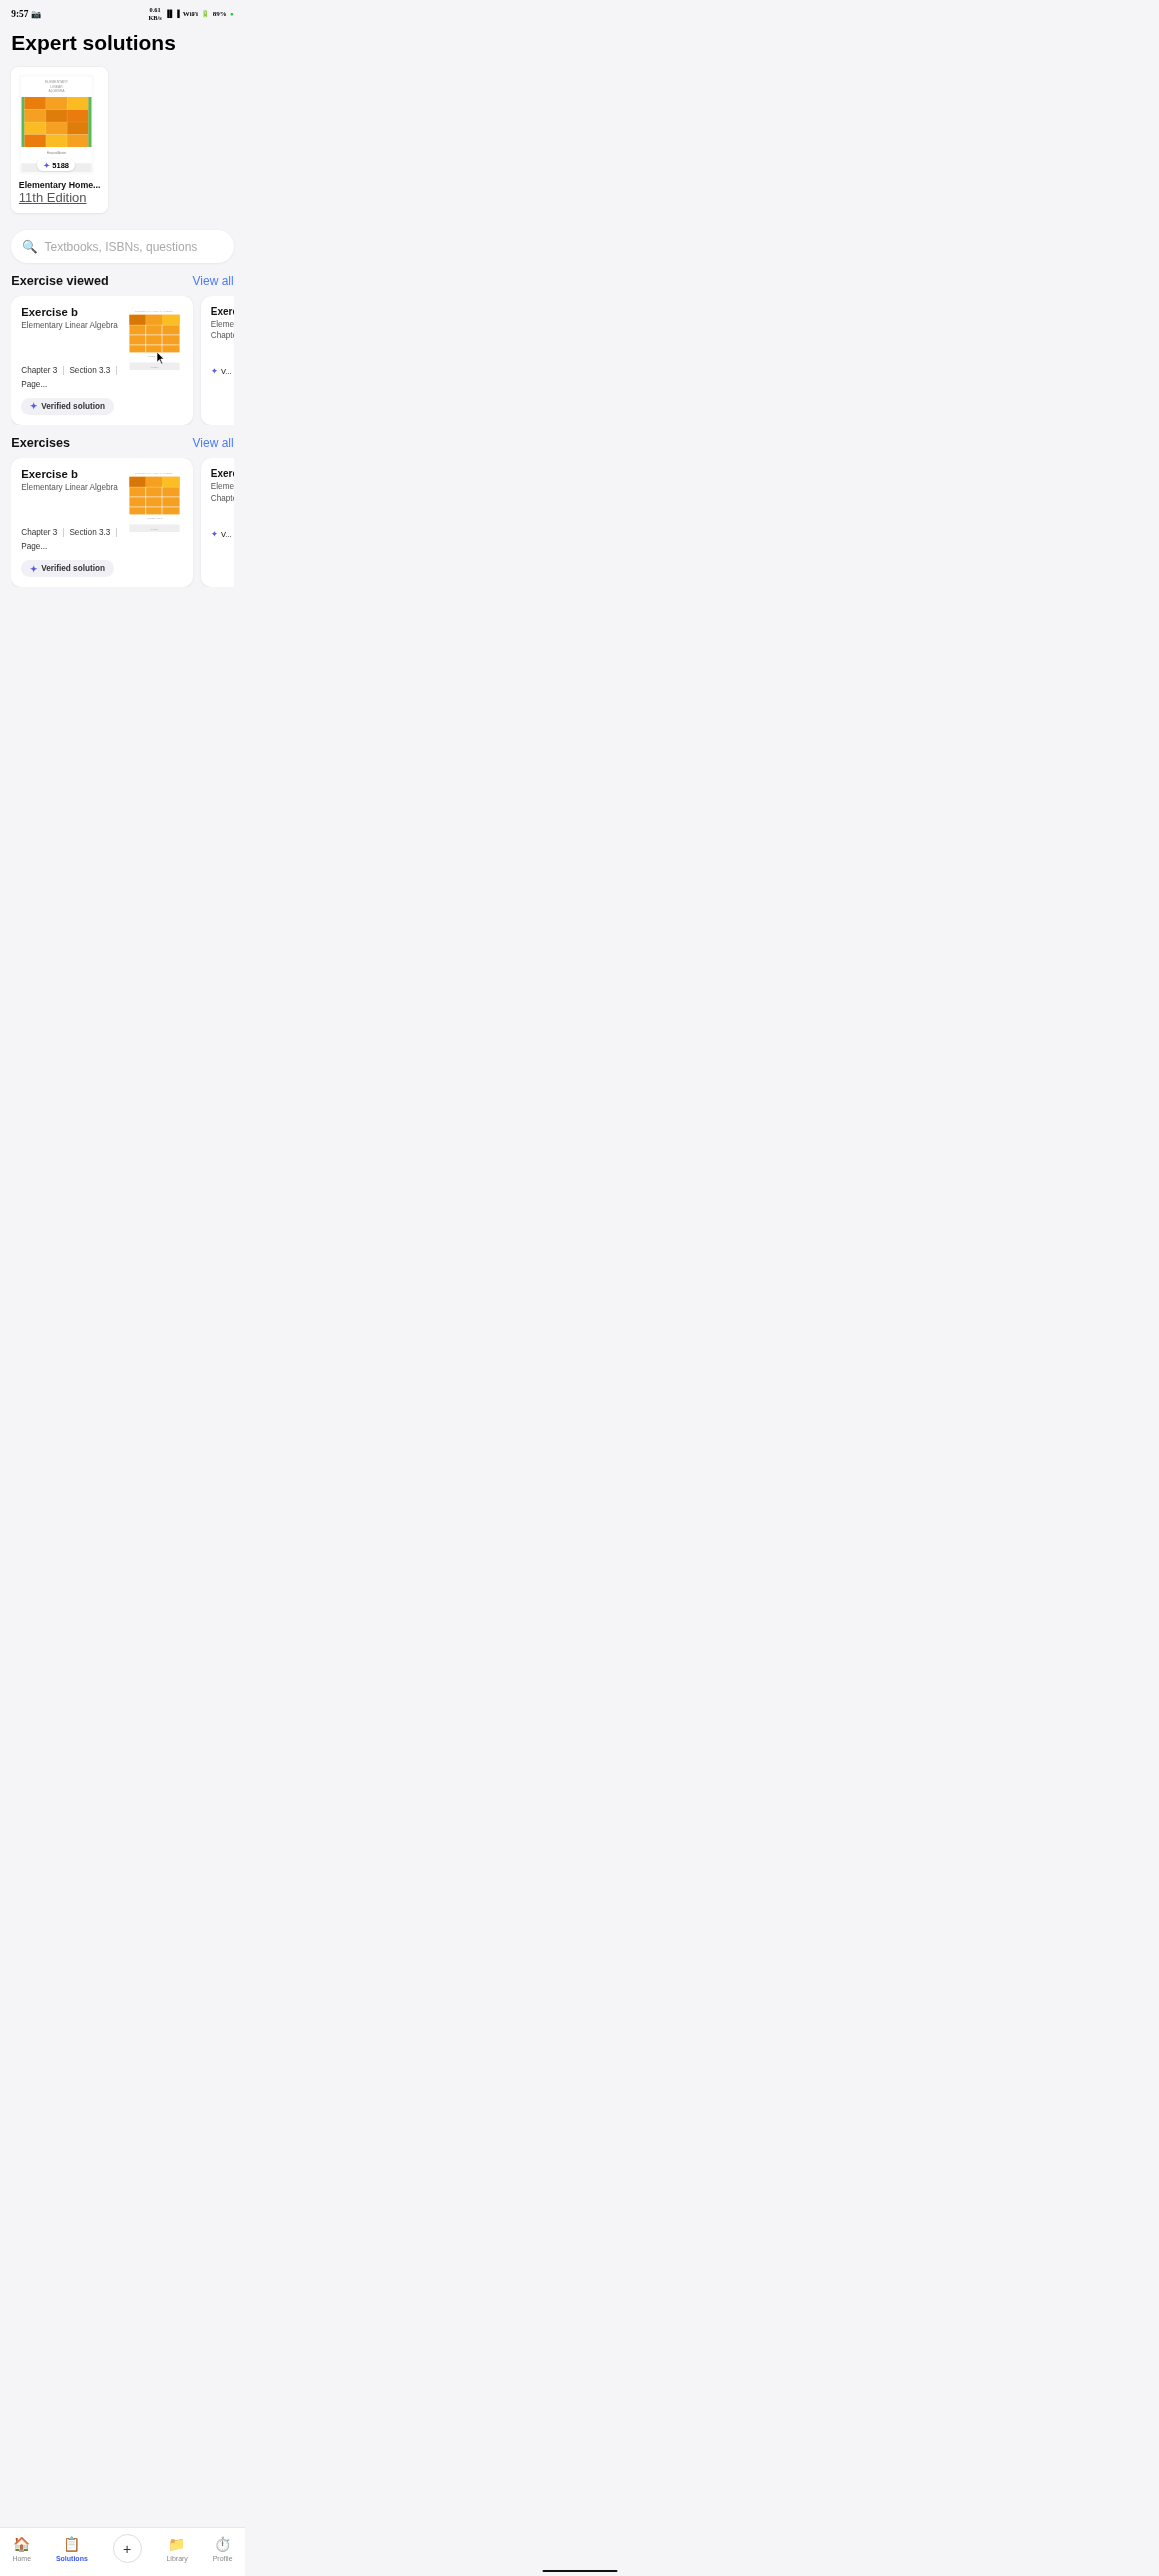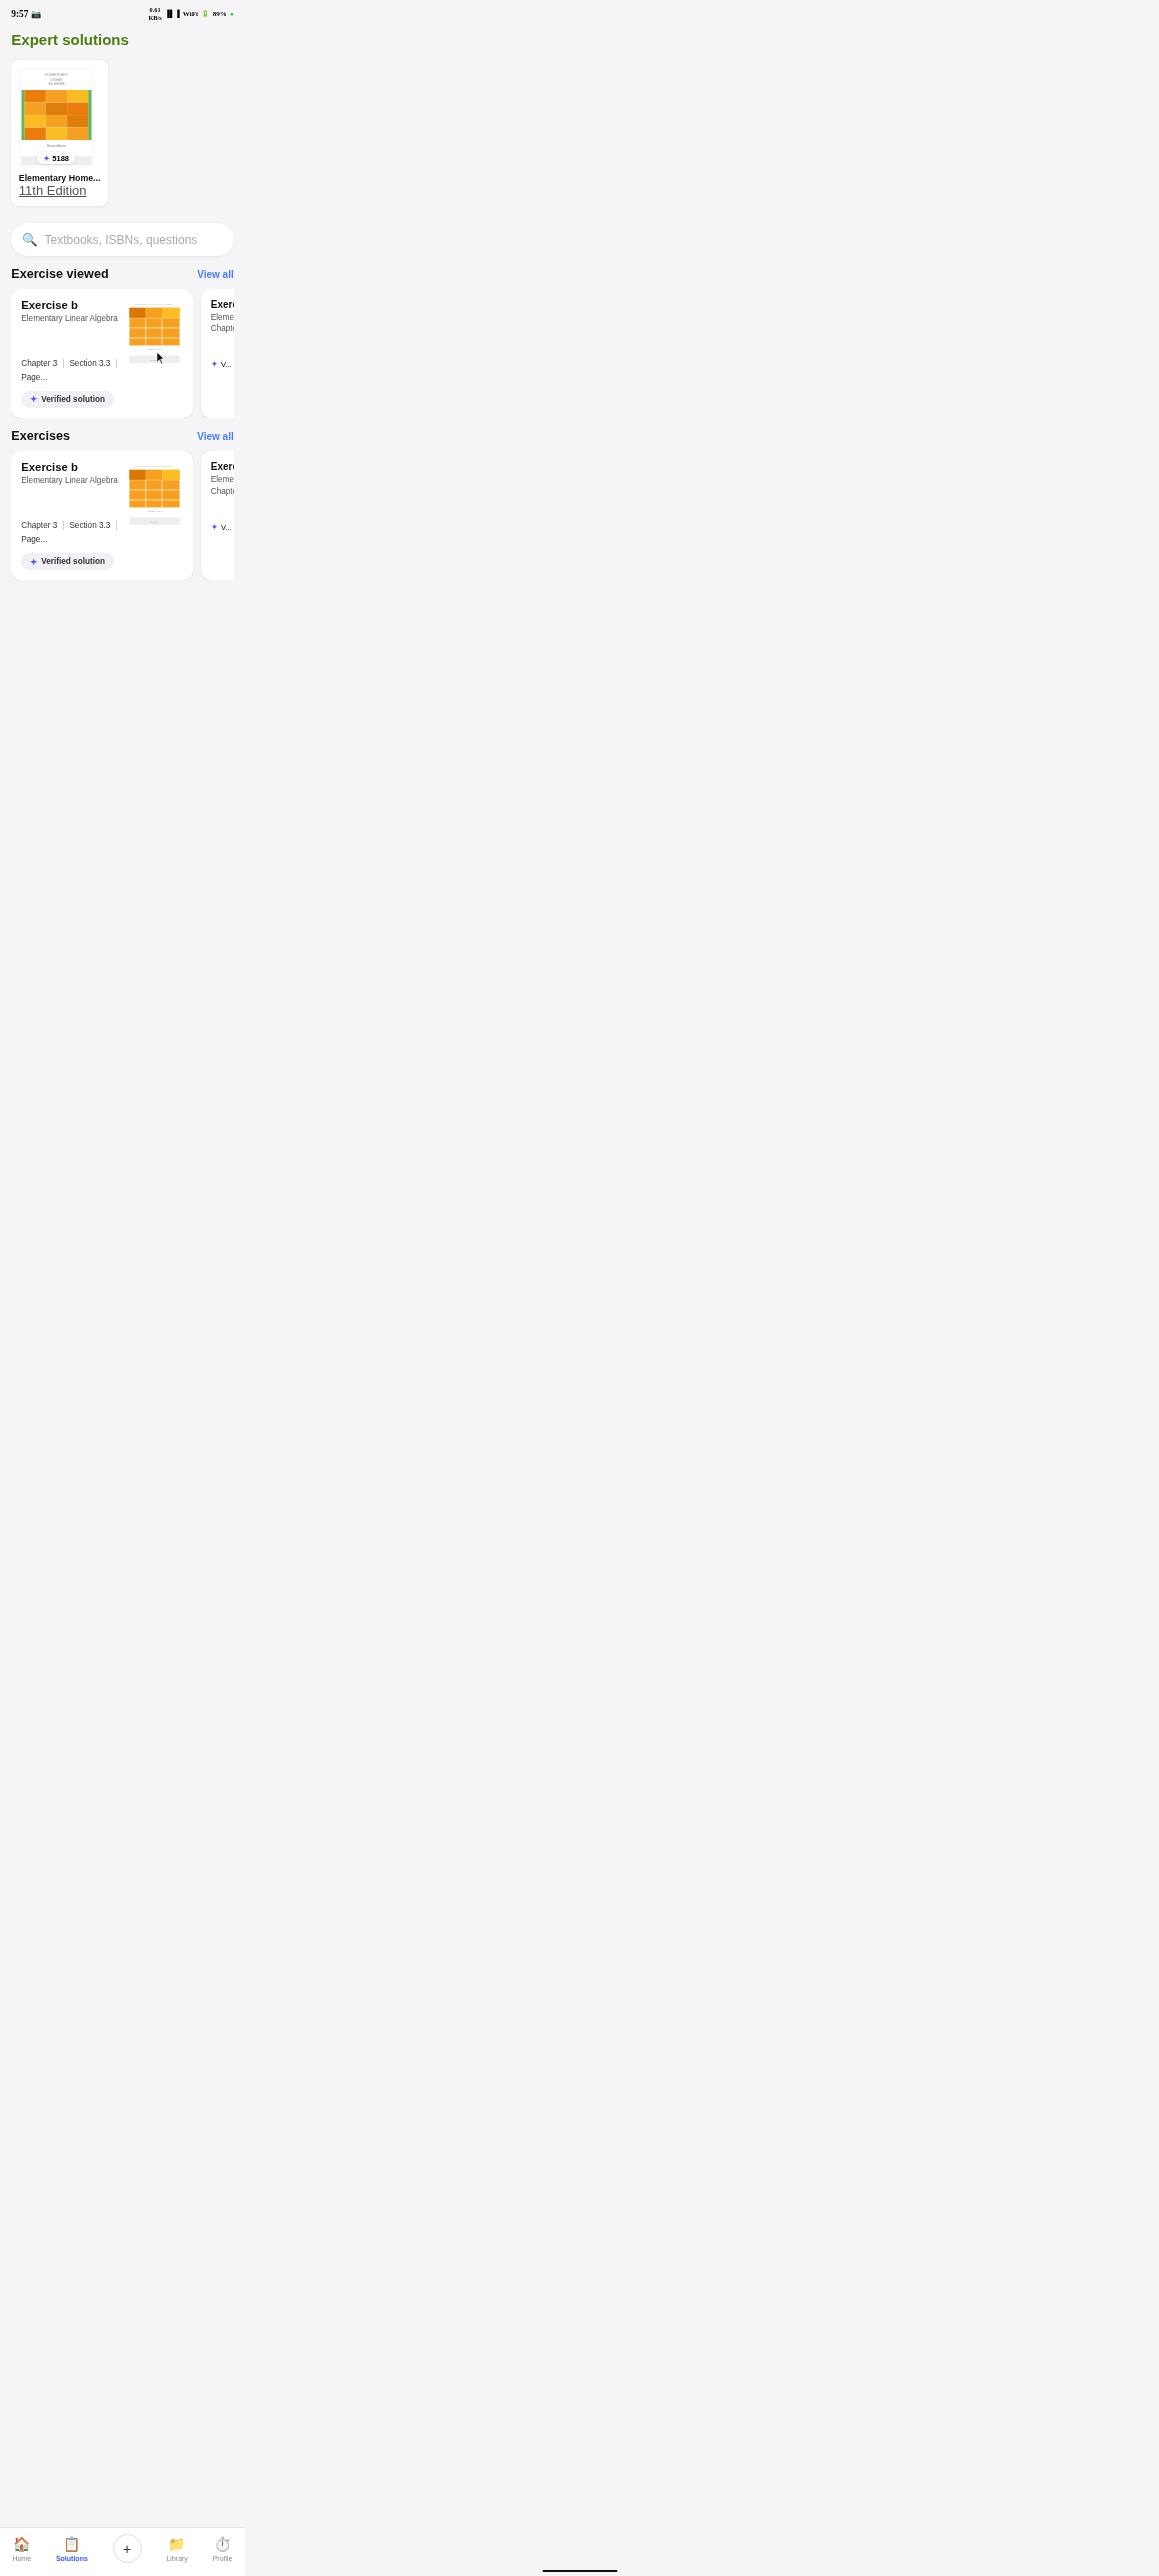--- a/index.html
+++ b/index.html
@@ -30,23 +30,23 @@
     .status-right .speed { font-size: 6.3px; text-align: center; line-height: 1.2; }
 
     
     .scroll-area {
       padding: 7.5px 11.3px 57px 11.3px;
       overflow-y: auto;
     }
 
     
     .page-title {
-      font-size: 15px;
+      font-size: 21px;
       font-weight: 800;
-      color: #4d7c0f;
+      color: #000000;
       margin-bottom: 11.3px;
     }
 
     
     .book-card {
       background: white;
       border-radius: 7.5px;
       padding: 7.5px;
       display: inline-block;
       margin-bottom: 6.3px;
@@ -111,23 +111,23 @@
       align-items: center;
       margin-bottom: 7.5px;
       margin-top: 11.3px;
     }
     .section-title {
       font-size: 12.6px;
       font-weight: 700;
       color: #111;
     }
     .view-all-link {
-      font-size: 10px;
+      font-size: 12px;
       color: #4A7BFF;
-      font-weight: 700;
+      font-weight: 400;
       text-align: center;
     }
 
     
     .cards-row {
       display: flex;
       gap: 7.5px;
       overflow: hidden;
     }
 

